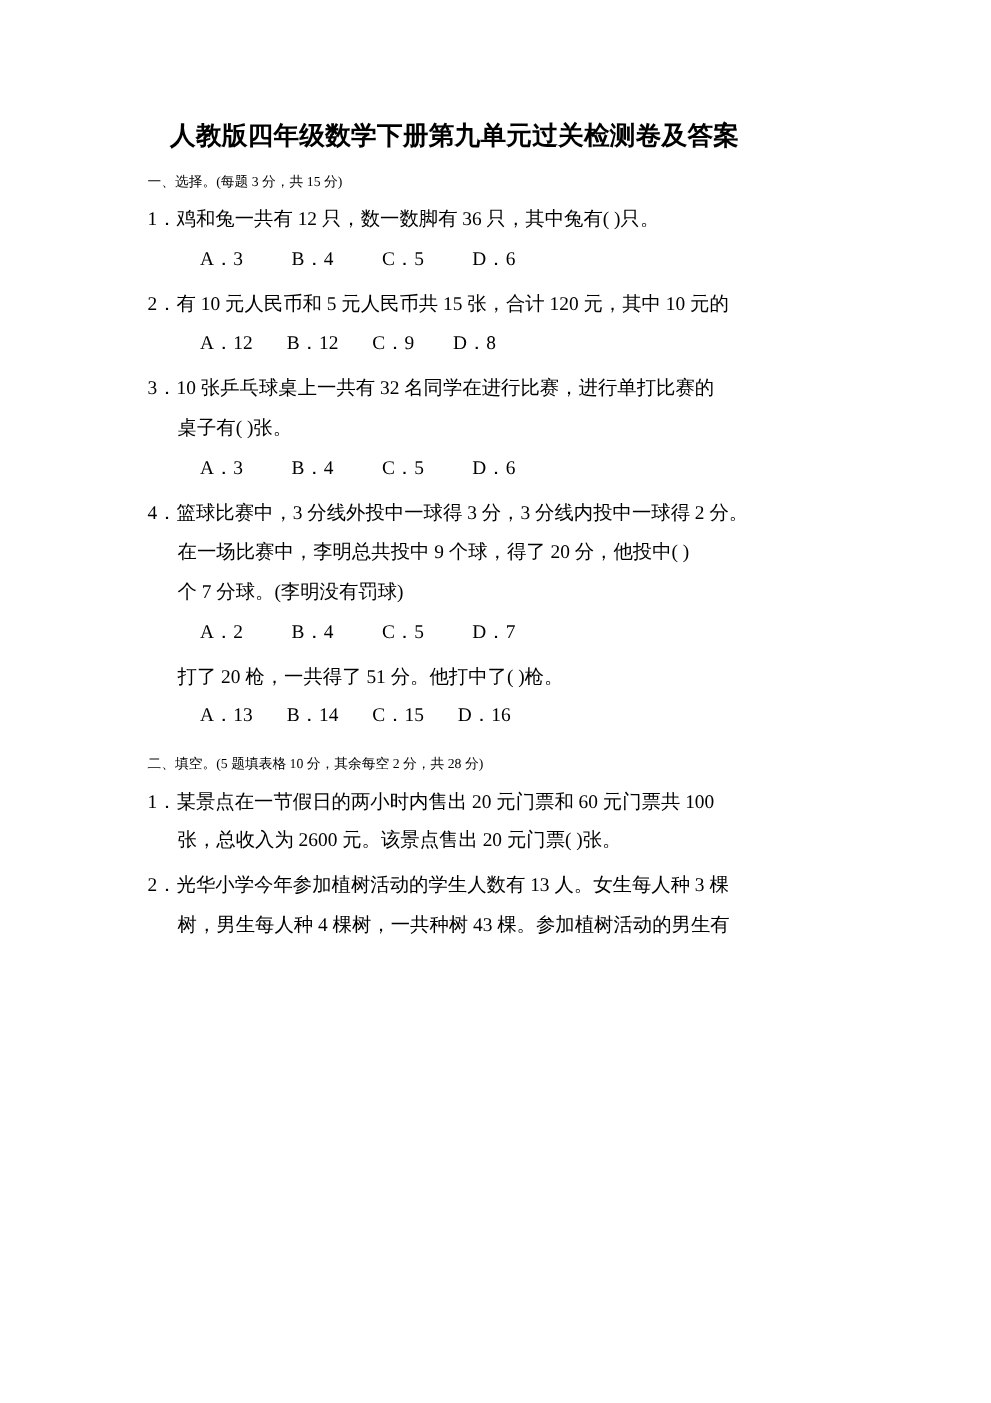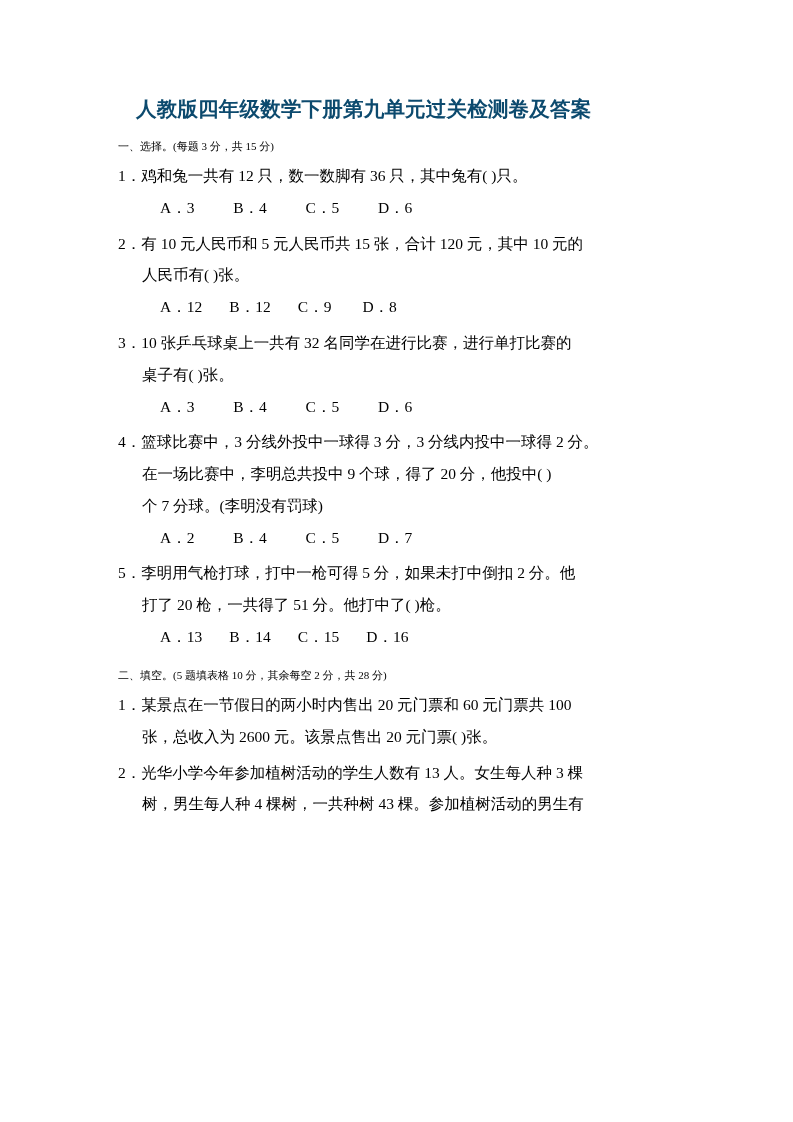--- a/index.html
+++ b/index.html
@@ -15,21 +15,21 @@
     overflow: hidden;
   }
   .page {
     position: relative;
     width: 793px;
     height: 1122px;
     box-sizing: border-box;
     padding: 96px 118px 0 118px;
   }
   .doc-title {
-    color: #0c4a6e;
+    color: #000000;
     font-weight: bold;
     font-size: 20.5px;
     letter-spacing: 0.2px;
     line-height: 1.35;
     text-align: left;
     margin: 0 0 14px 18px;
     white-space: nowrap;
   }
   .section-head {
     font-size: 11px;
@@ -68,39 +68,37 @@
   <div>
     <div class="section-head">一、选择。(每题 3 分，共 15 分)</div>
 
     <div class="q">
       <div class="q-line">1．鸡和兔一共有 12 只，数一数脚有 36 只，其中兔有(    )只。</div>
       <div class="options"><span class="opt">A．3</span>          <span class="opt">B．4</span>          <span class="opt">C．5</span>          <span class="opt">D．6</span></div>
     </div>
 
     <div class="q">
       <div class="q-line">2．有 10 元人民币和 5 元人民币共 15 张，合计 120 元，其中 10 元的</div>
-      <div class="q-line q-body">人民币有(    )张。</div>
       <div class="options"><span class="opt">A．12</span>       <span class="opt">B．12</span>       <span class="opt">C．9</span>        <span class="opt">D．8</span></div>
     </div>
 
     <div class="q">
       <div class="q-line">3．10 张乒乓球桌上一共有 32 名同学在进行比赛，进行单打比赛的</div>
       <div class="q-line q-body">桌子有(    )张。</div>
       <div class="options"><span class="opt">A．3</span>          <span class="opt">B．4</span>          <span class="opt">C．5</span>          <span class="opt">D．6</span></div>
     </div>
 
     <div class="q">
       <div class="q-line">4．篮球比赛中，3 分线外投中一球得 3 分，3 分线内投中一球得 2 分。</div>
       <div class="q-line q-body">在一场比赛中，李明总共投中 9 个球，得了 20 分，他投中(    )</div>
       <div class="q-line q-body">个 7 分球。(李明没有罚球)</div>
       <div class="options"><span class="opt">A．2</span>          <span class="opt">B．4</span>          <span class="opt">C．5</span>          <span class="opt">D．7</span></div>
     </div>
 
     <div class="q">
-      <div class="q-line">5．李明用气枪打球，打中一枪可得 5 分，如果未打中倒扣 2 分。他</div>
       <div class="q-line q-body">打了 20 枪，一共得了 51 分。他打中了(    )枪。</div>
       <div class="options"><span class="opt">A．13</span>       <span class="opt">B．14</span>       <span class="opt">C．15</span>       <span class="opt">D．16</span></div>
     </div>
   </div>
 
   <div>
     <div class="section-head">二、填空。(5 题填表格 10 分，其余每空 2 分，共 28 分)</div>
 
     <div class="q">
       <div class="q-line">1．某景点在一节假日的两小时内售出 20 元门票和 60 元门票共 100</div>

